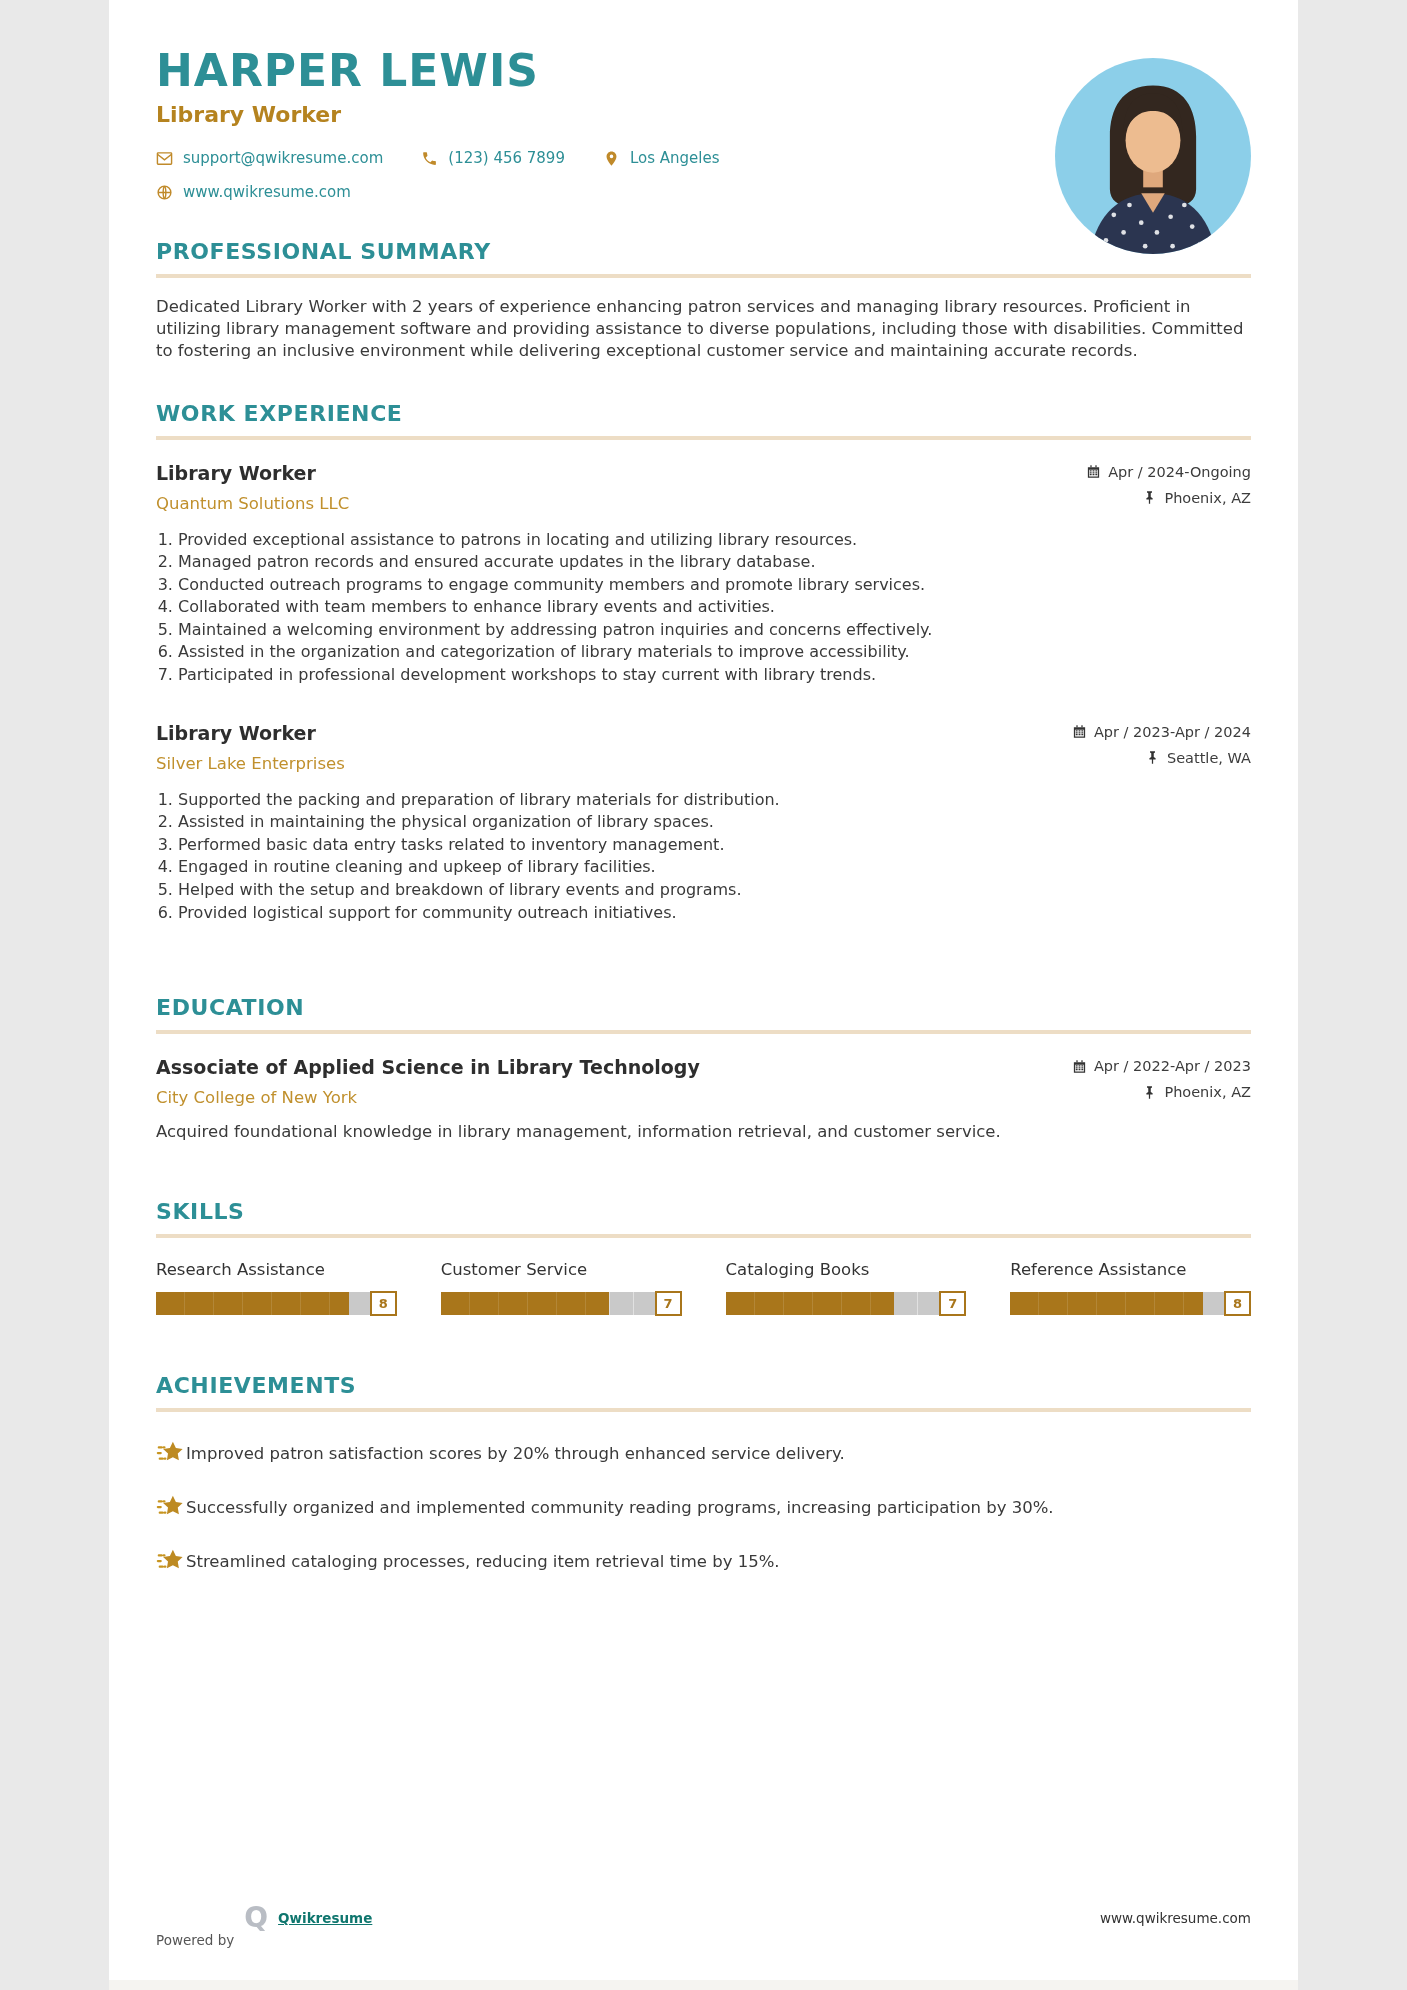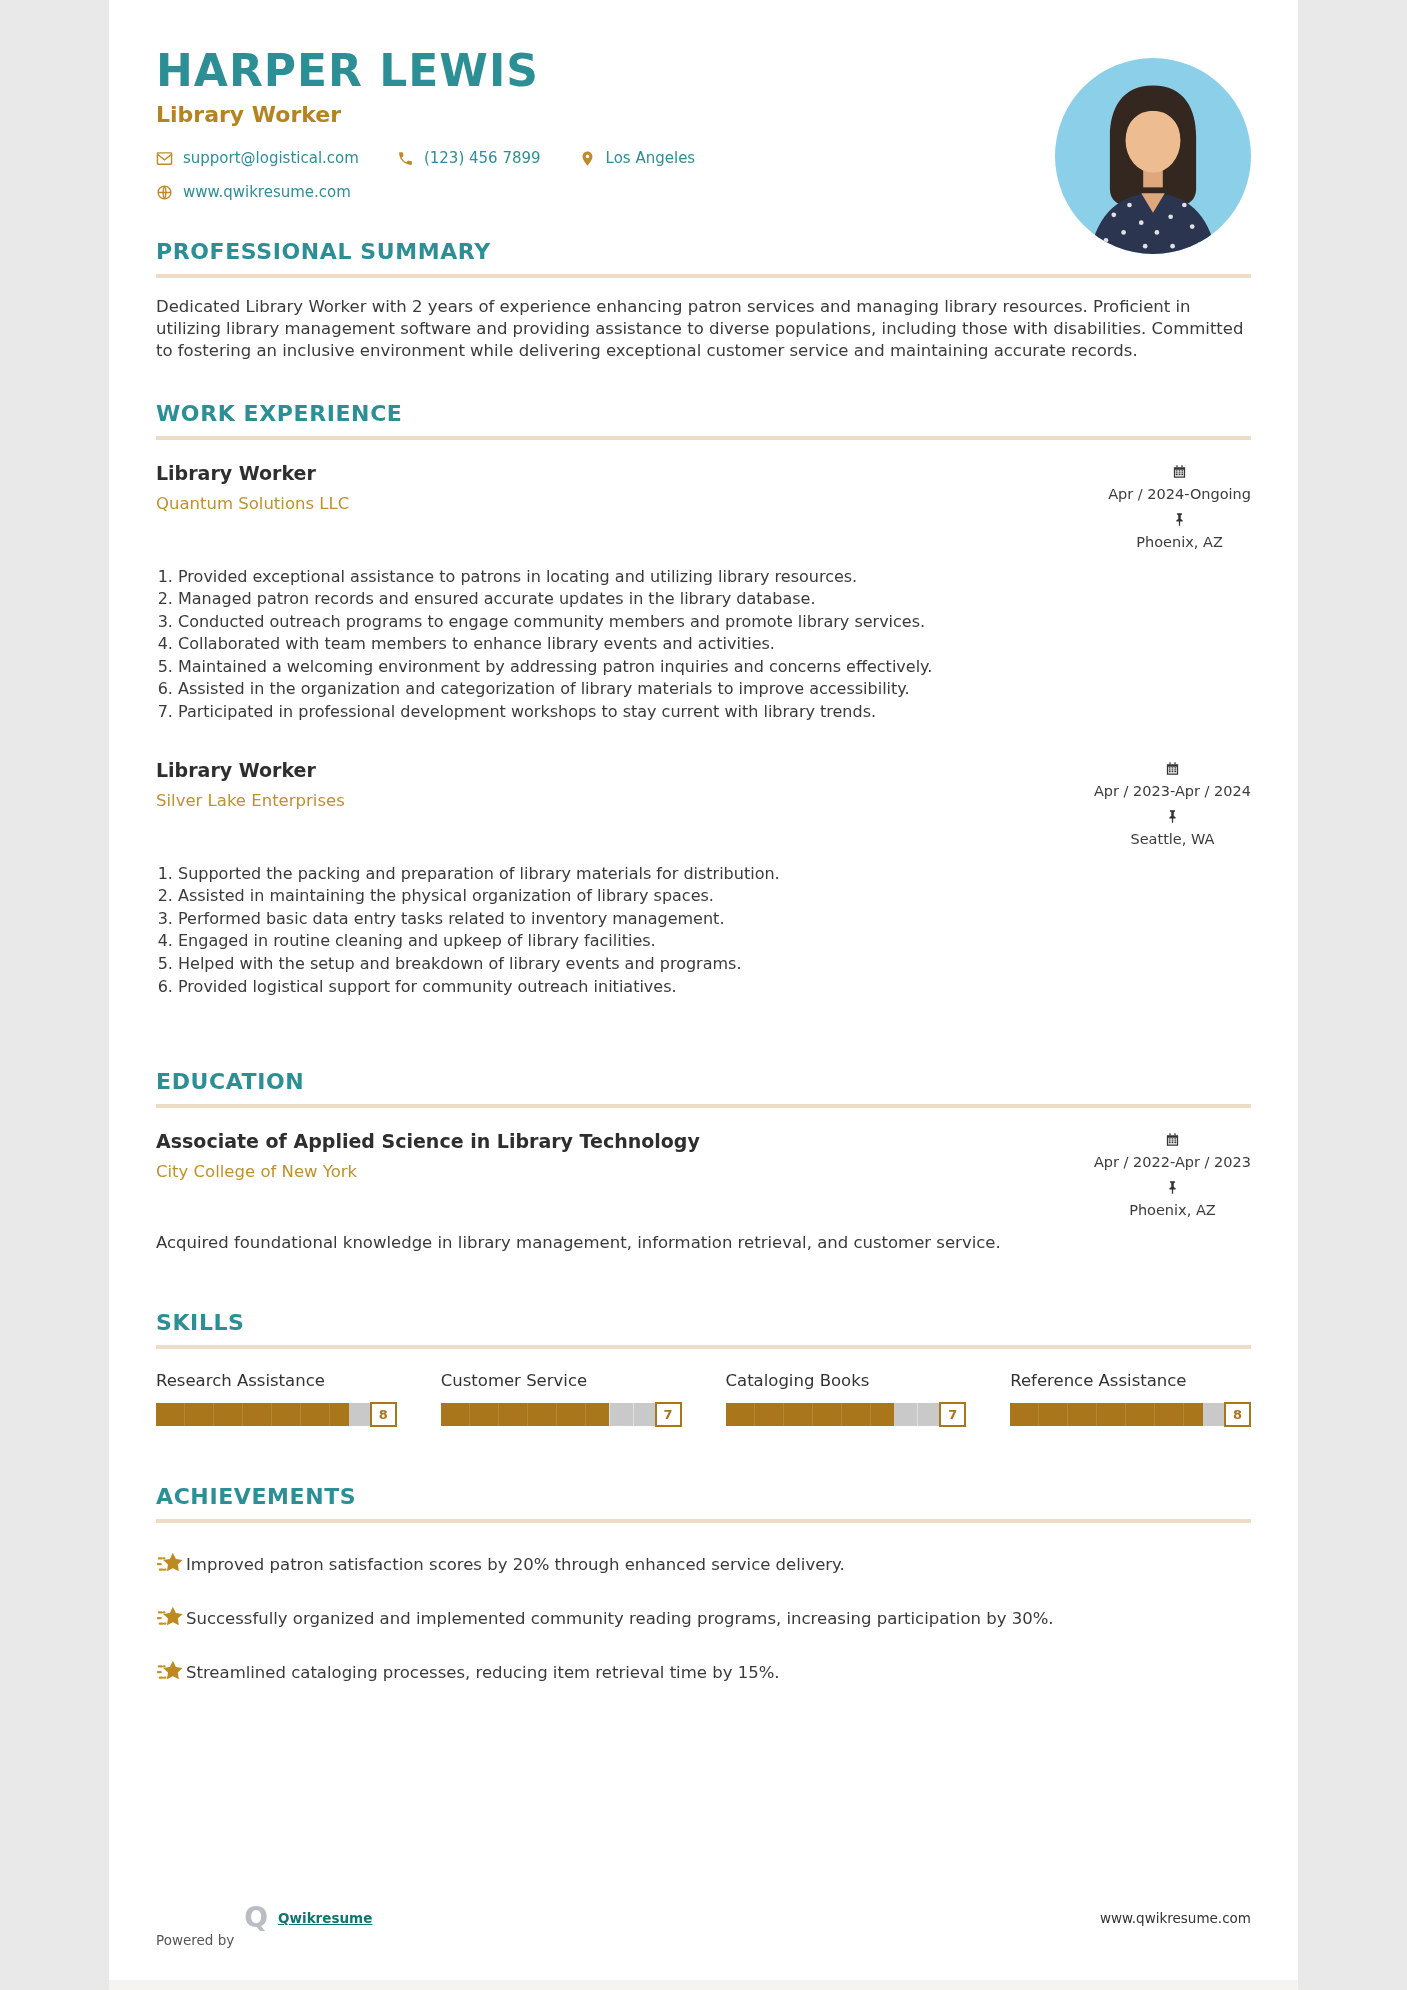--- a/index.html
+++ b/index.html
@@ -50,21 +50,21 @@
   .summary-text { margin-top:18px; font-size:16.5px; line-height:1.34; color:#3a3a3a; }
 
   
   .entry { margin-top:22px; }
   .entry + .entry { margin-top:36px; }
   .entry-head { display:flex; justify-content:space-between; align-items:flex-start; }
   .entry-title { font-size:19px; font-weight:600; color:#2e2e2e; }
   .entry-company { font-size:16.5px; color:#c0902d; margin-top:10px; font-weight:500; }
   .entry-meta { text-align:right; flex:0 0 auto; padding-top:2px; }
   .meta-line { display:flex; justify-content:flex-end; align-items:center; gap:7px;
-               font-size:14.5px; color:#3c3c3c;flex-direction:column; }
+               font-size:14.5px; color:#3c3c3c; }
   .meta-line + .meta-line { margin-top:10px; }
   .micon { width:15px; height:15px; color:#333; flex:0 0 auto; }
   .bullets { margin-top:16px; padding-left:22px; }
   .bullets li { font-size:16px; line-height:1.35; color:#3a3a3a; margin-bottom:1px; }
   .edu-desc { margin-top:14px; font-size:16.5px; color:#3a3a3a; line-height:1.34; }
 
   
   .skills-grid { display:grid; grid-template-columns:repeat(4,1fr); gap:44px; margin-top:22px; }
   .skill-name { font-size:16.5px; color:#333; }
   .skill-bar { position:relative; margin-top:13px; height:23px; background:#c9c9c9;
@@ -108,21 +108,21 @@
     <div class="job-title">Library Worker</div>
 
     <div class="contact-row">
       <div class="contact-item">
         <span class="cicon">
           <svg viewBox="0 0 24 24" fill="none" stroke="currentColor" stroke-width="2">
               <rect x="2" y="4" width="20" height="16" rx="1"></rect>
               <path d="M2 6l10 8 10-8"></path>
             </svg>
         </span>
-        <a href="#">support@logistical.com</a>
+        <a href="#">support@qwikresume.com</a>
       </div>
       <div class="contact-item">
         <span class="cicon">
           <svg viewBox="0 0 24 24" fill="currentColor">
               <path d="M6.6 10.8c1.4 2.8 3.8 5.1 6.6 6.6l2.2-2.2c.3-.3.7-.4 1-.2 1.1.4 2.3.6 3.6.6.6 0 1 .4 1 1V20c0 .6-.4 1-1 1C10.6 21 3 13.4 3 4c0-.6.4-1 1-1h3.5c.6 0 1 .4 1 1 0 1.2.2 2.4.6 3.6.1.3 0 .7-.2 1l-2.3 2.2z"></path>
             </svg>
         </span>
         <a href="#">(123) 456 7899</a>
       </div>
       <div class="contact-item">

